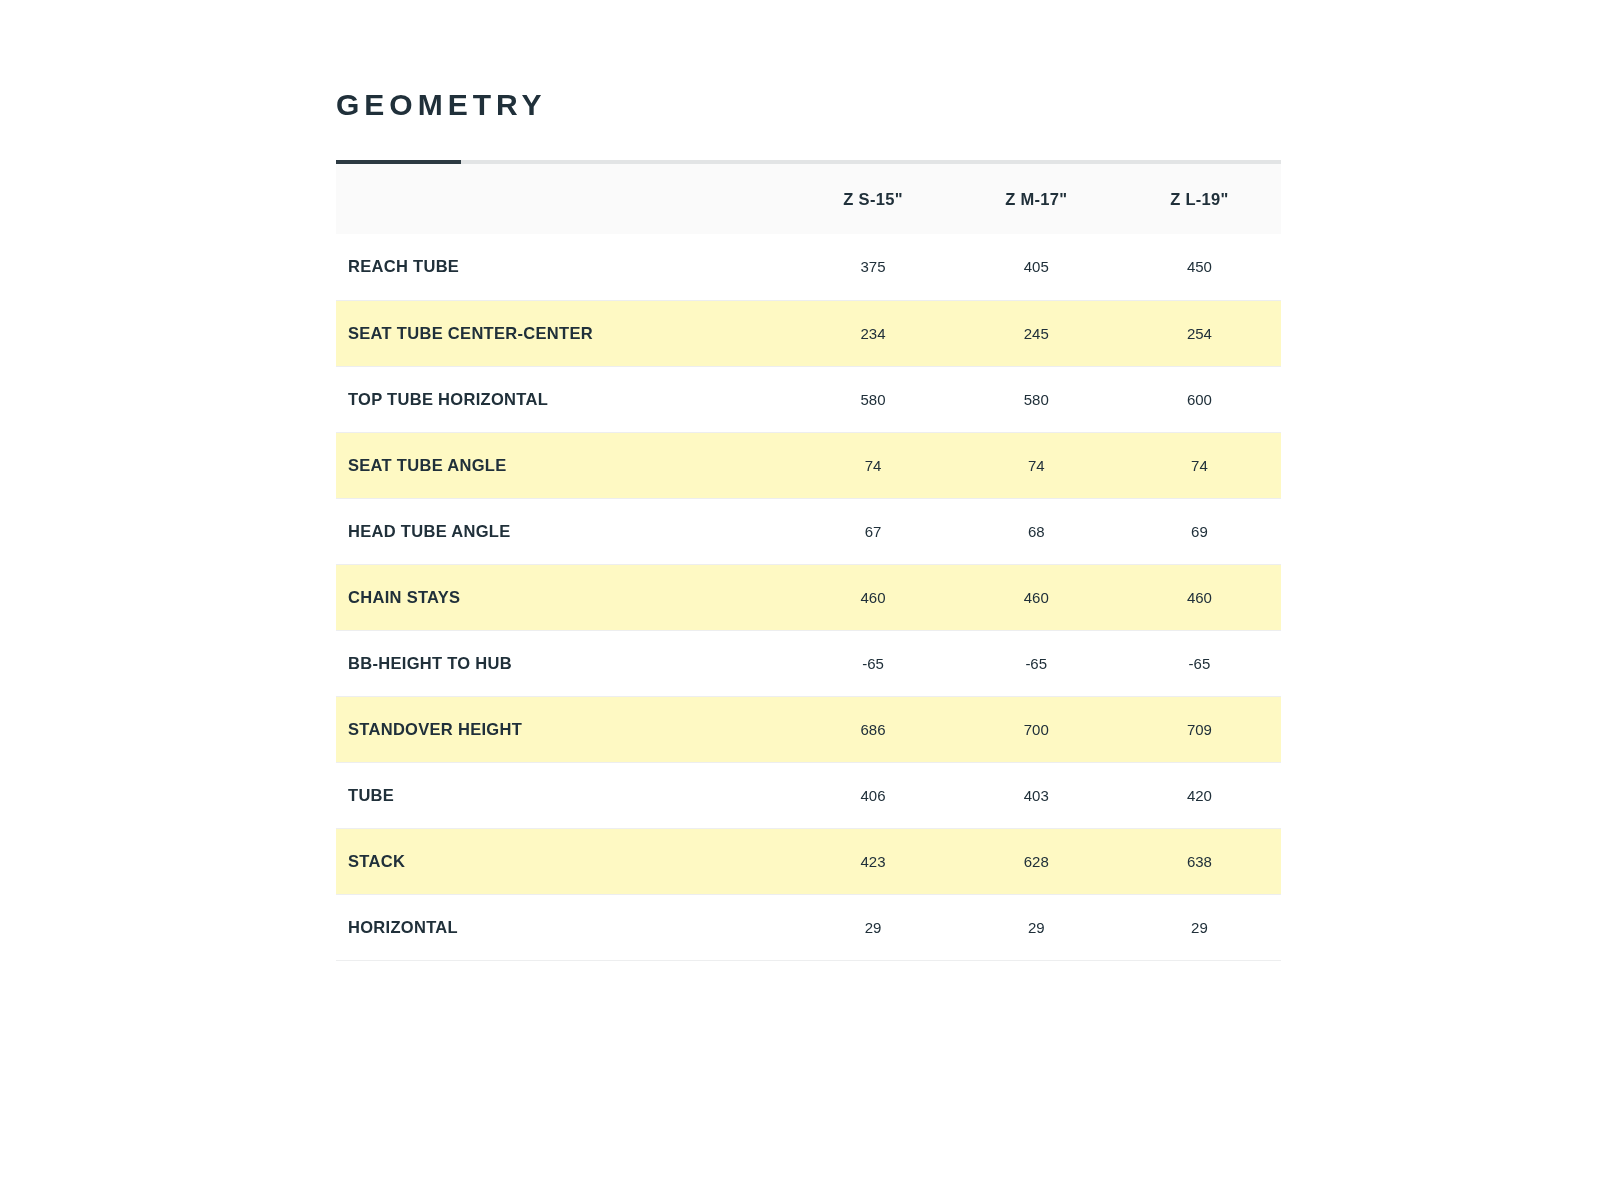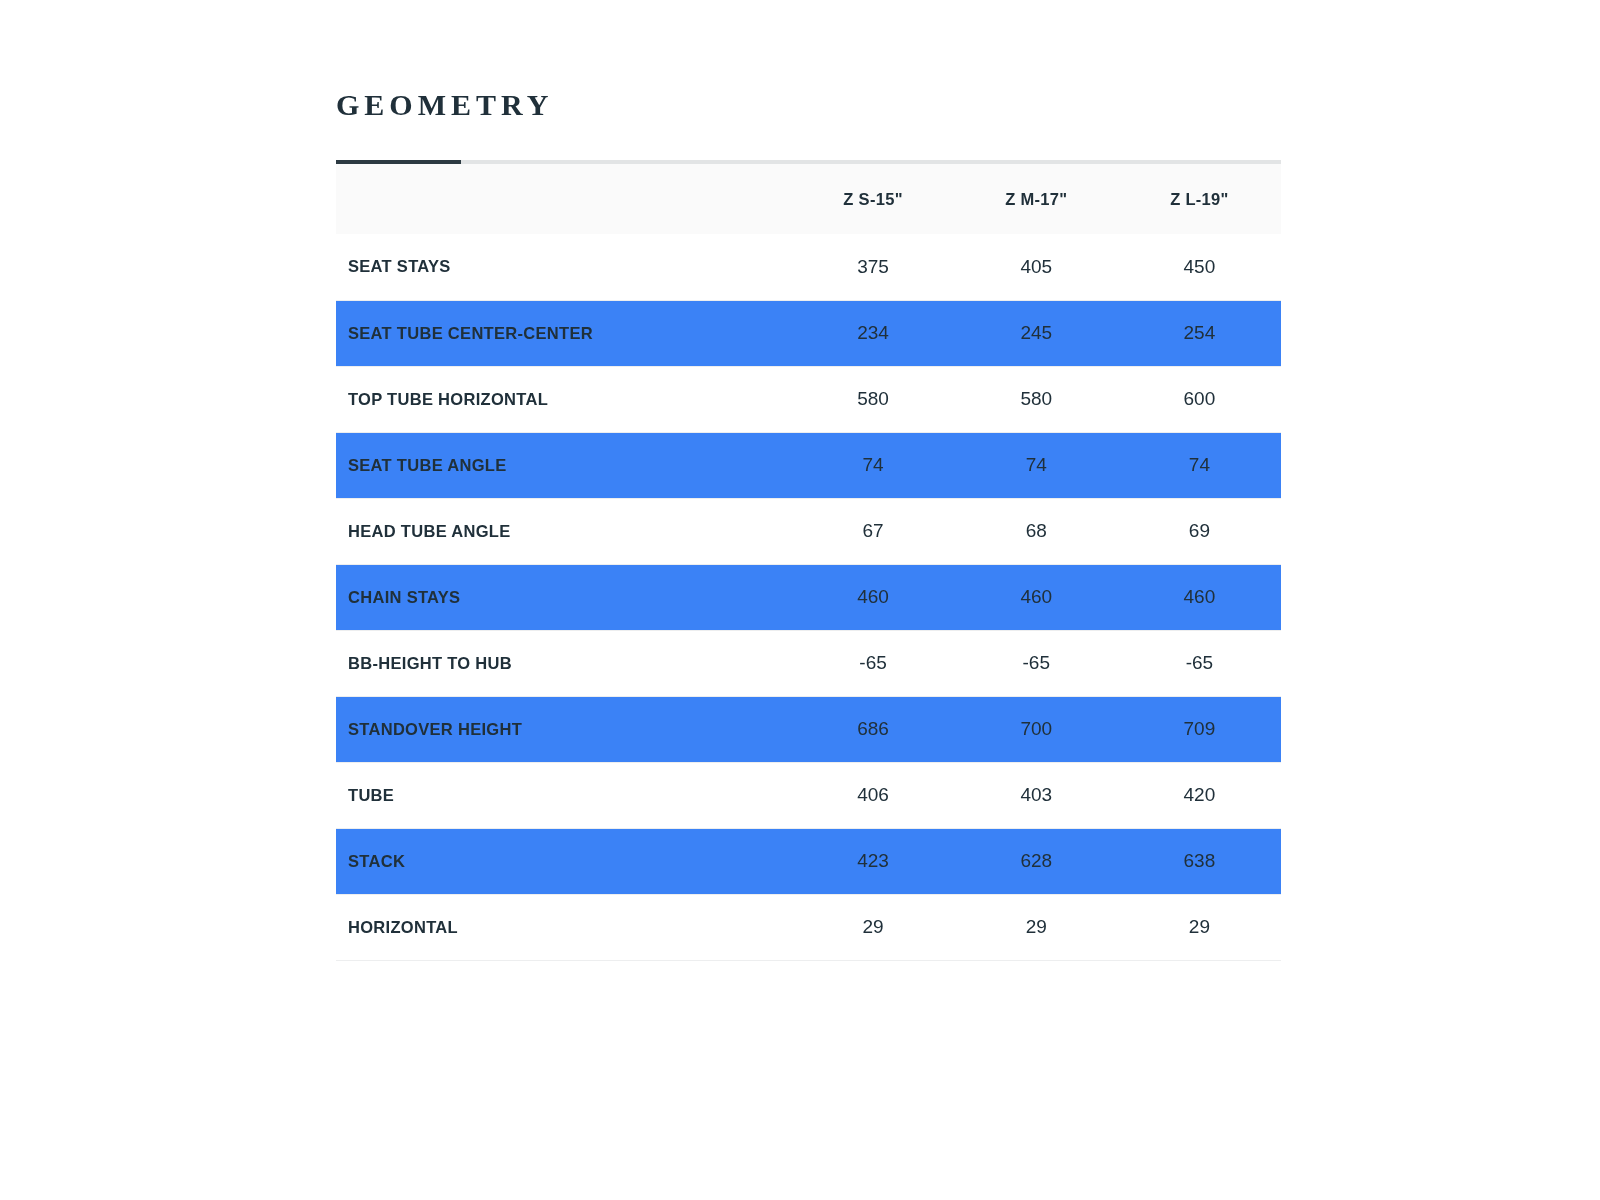--- a/index.html
+++ b/index.html
@@ -23,21 +23,21 @@
     left: 336px;
     top: 88px;
     width: 945px;
   }
   .section-title {
     font-size: 30px;
     font-weight: 700;
     letter-spacing: 5px;
     color: #20303a;
     margin: 0 0 38px 0;
-    font-family: Liberation Serif, serif;
+    font-family: Liberation Sans, sans-serif;
   }
   .rule-wrap {
     position: relative;
     height: 4px;
     width: 945px;
     background: #e2e4e5;
     margin-bottom: 0;
   }
   .rule-accent {
     position: absolute;
@@ -64,34 +64,34 @@
     vertical-align: middle;
     letter-spacing: 0.3px;
   }
   thead th.lbl {
     text-align: left;
     padding-left: 12px;
   }
   tbody td {
     height: 66px;
     vertical-align: middle;
-    font-size: 19px;
+    font-size: 15px;
     color: #20303a;
     text-align: center;
     border-bottom: 1px solid #edeeef;
   }
   tbody td.lbl {
     text-align: left;
     padding-left: 12px;
     font-weight: 700;
     letter-spacing: 0.3px;
     font-size: 16.5px;
   }
   tbody tr.alt td {
-    background: #3b82f6;
+    background: #fef9c3;
   }
   tbody tr:last-child td {
     border-bottom: 1px solid #edeeef;
   }
 </style>
 </head>
 <body>
 
 <div class="page">
   <div class="content">
@@ -112,21 +112,21 @@
       <thead>
         <tr>
           <th class="lbl"></th>
           <th>Z S-15"</th>
           <th>Z M-17"</th>
           <th>Z L-19"</th>
         </tr>
       </thead>
       <tbody>
         <tr>
-          <td class="lbl">SEAT STAYS</td>
+          <td class="lbl">REACH TUBE</td>
           <td>375</td>
           <td>405</td>
           <td>450</td>
         </tr>
         <tr class="alt">
           <td class="lbl">SEAT TUBE CENTER-CENTER</td>
           <td>234</td>
           <td>245</td>
           <td>254</td>
         </tr>

